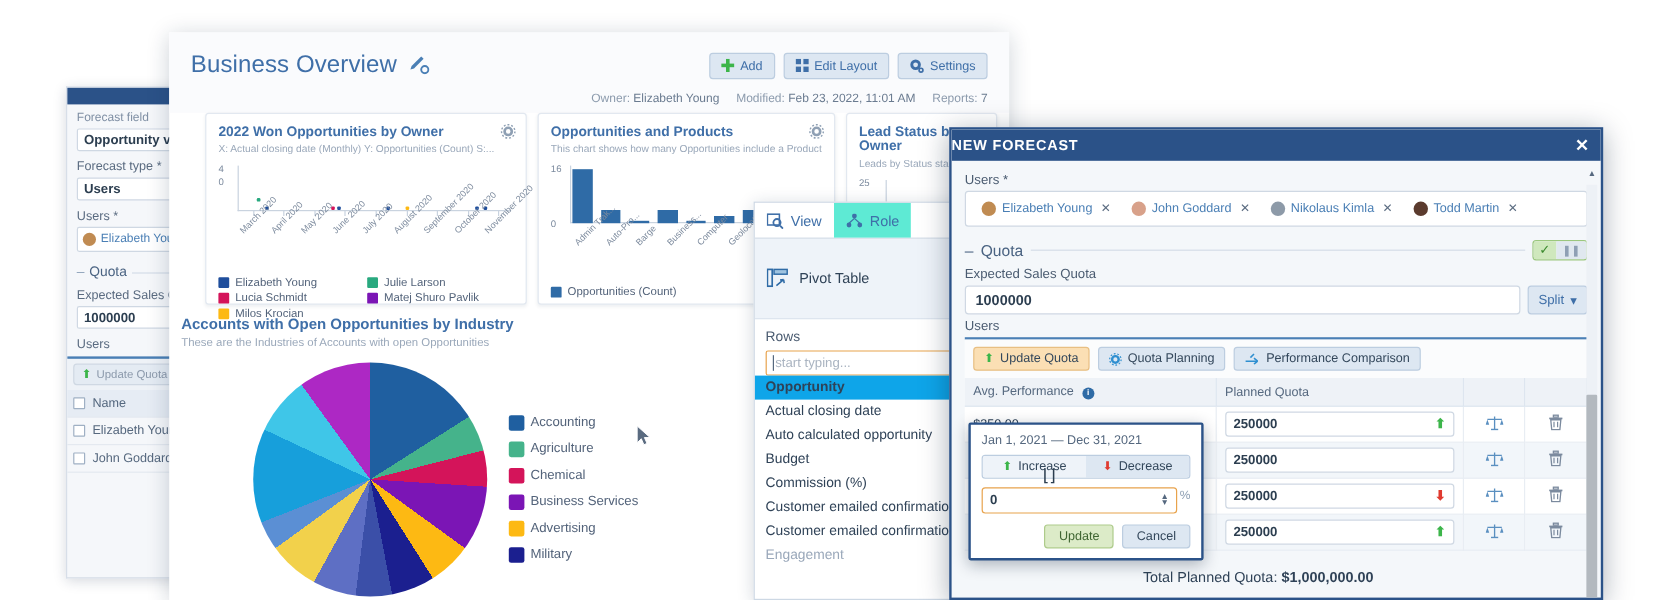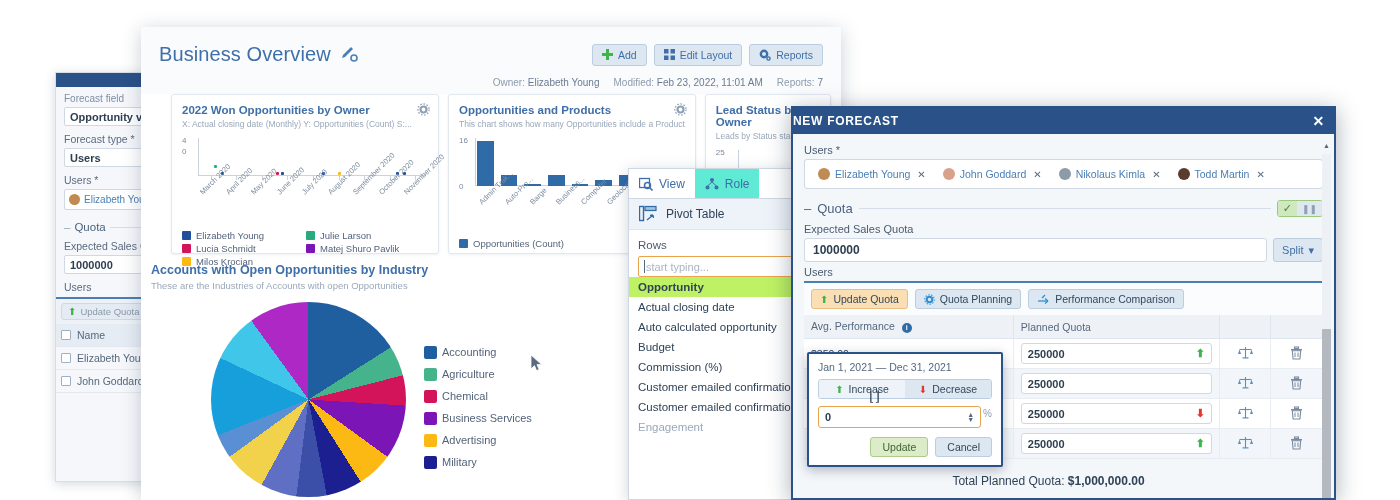--- a/index.html
+++ b/index.html
@@ -134,38 +134,38 @@
     box-shadow:0 3px 14px rgba(20,40,70,.2);
     overflow:hidden;
   }
   .pivot-tabs { display:flex; height:30px; border-bottom:1px solid #cdd8e4; background:#fff; }
   .pv-tab {
     display:flex; align-items:center; gap:6px; padding:0 10px;
     font-size:12px; color:#3f6fa8;
   }
   .pv-tab.active { background:#5eead4; }
   .pivot-item {
-    display:flex; align-items:center; gap:9px; padding:6px 10px;
+    display:flex; align-items:center; gap:9px; padding:24px 10px;
     font-size:12px; color:#2f4257; background:#eef3f9;
     border-bottom:1px solid #dde5ef;
   }
   .pivot-rows { padding:9px 9px 0; }
   .rows-label { font-size:11.5px; color:#4a5b70; margin-bottom:5px; }
   .rows-input {
     height:21px; border:1px solid #e8a34d; border-radius:2px; background:#fff;
     display:flex; align-items:center; padding:0 5px;
     font-size:11px; color:#aab4c1;
   }
   .caret { width:1px; height:13px; background:#55687f; margin-right:1px; }
   .opt-list { border-top:none; }
   .opt {
     padding:4px 9px; font-size:11.5px; color:#2f4257; white-space:nowrap;
     overflow:hidden;
   }
-  .opt.sel { background:#bef264; font-weight:bold; }
+  .opt.sel { background:#0ea5e9; font-weight:bold; }
   .opt.dim { color:#9aa8ba; }
 
   
   .modal {
     position:absolute; left:791px; top:106px; width:545px; height:394px;
     background:#f4f7fa; border:2px solid #2b5288;
     box-shadow:0 4px 22px rgba(10,25,50,.35);
     overflow:hidden;
   }
   .modal-title {
@@ -356,21 +356,21 @@
               <rect x="0" y="6.5" width="4.5" height="4.5" fill="#3f6fa8"></rect>
               <rect x="6.5" y="6.5" width="4.5" height="4.5" fill="#3f6fa8"></rect>
             </svg>
           <span>Edit Layout</span>
         </span>
         <span class="tool-btn">
           <svg width="12" height="12" viewBox="0 0 12 12">
               <circle cx="5" cy="5" r="3.2" fill="none" stroke="#3f6fa8" stroke-width="2.4"></circle>
               <circle cx="9.5" cy="9.5" r="1.6" fill="none" stroke="#3f6fa8" stroke-width="1.4"></circle>
             </svg>
-          <span>Reports</span>
+          <span>Settings</span>
         </span>
       </div>
     </div>
     <div class="dash-meta">
       <span><span>Owner:</span>
         <b>Elizabeth Young</b></span>
       <span><span>Modified:</span>
         <b>Feb 23, 2022, 11:01 AM</b></span>
       <span><span>Reports:</span>
         <b>7</b></span>

